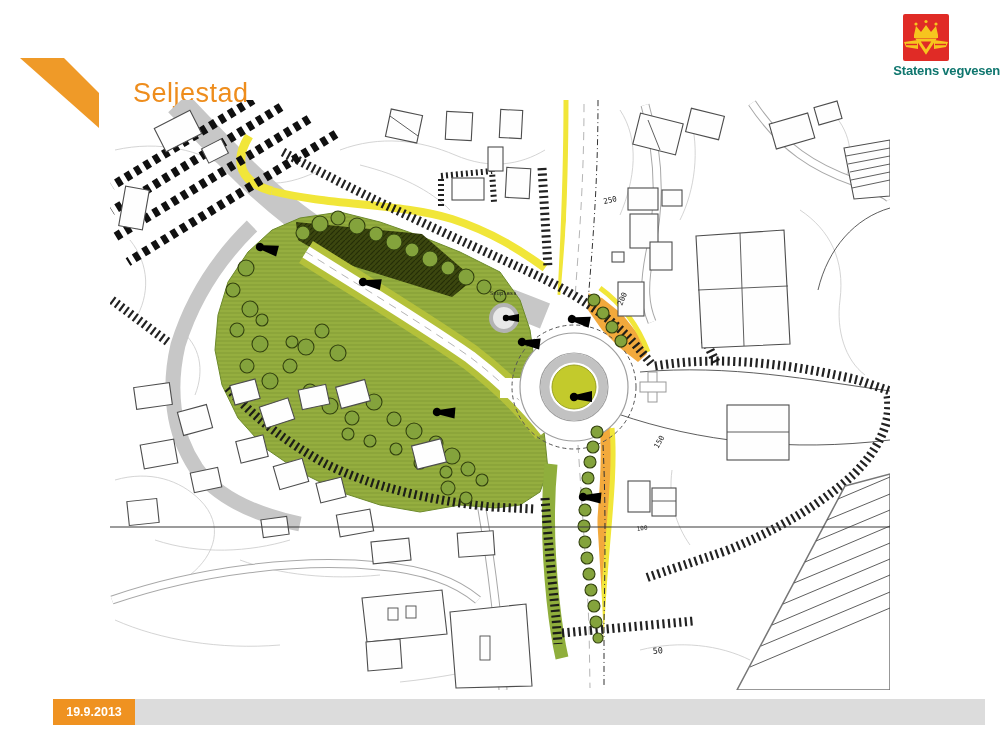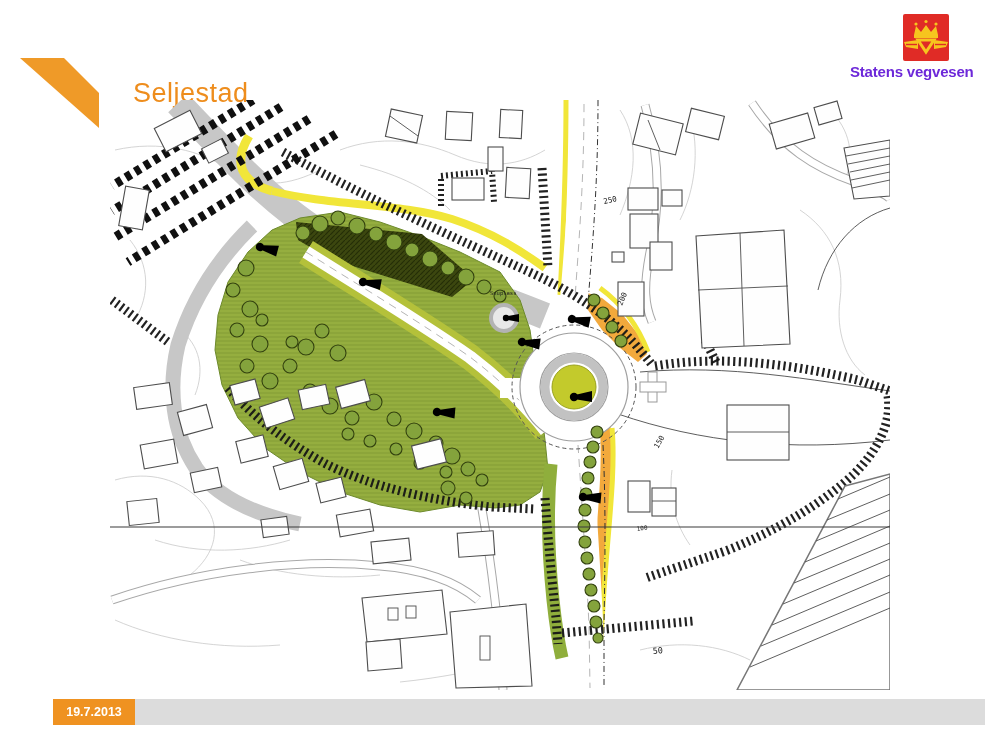--- a/index.html
+++ b/index.html
@@ -2,22 +2,22 @@
 <html><head>
 <meta charset="utf-8">
 <style>
   html,body{margin:0;padding:0;}
   body{width:1004px;height:740px;position:relative;background:#ffffff;overflow:hidden;
        font-family:"Liberation Sans",sans-serif;}
   .abs{position:absolute;}
   #title{left:133px;top:78px;font-size:27px;color:#ee8d1d;letter-spacing:.5px;}
   #corner-shape{left:0;top:0;width:120px;height:150px;}
   #logo{left:850px;top:10px;width:150px;height:76px;}
-  #logo-text{left:850px;top:63px;width:150px;text-align:left;font-size:15px;font-weight:bold;
-             color:#6d28d9;letter-spacing:-0.2px;}
+  #logo-text{left:850px;top:63px;width:150px;text-align:right;font-size:13px;font-weight:bold;
+             color:#0f766e;letter-spacing:-0.2px;}
   #map{left:110px;top:100px;width:780px;height:590px;}
   #footer-bar{left:53px;top:699px;width:932px;height:26px;background:#dcdcdc;}
   #footer-date-box{left:53px;top:699px;width:82px;height:26px;background:#ef9221;
                    color:#fff;font-size:12.5px;font-weight:bold;text-align:center;line-height:26px;}
   
   .contour{fill:none;stroke:#c9c9c9;stroke-width:.8;}
   .bld{fill:#fefefe;stroke:#4d4d4d;stroke-width:1.1;}
   .bln{fill:none;stroke:#4d4d4d;stroke-width:.9;}
   .tree{fill:#84a33c;stroke:#33420f;stroke-width:1.1;}
   .rr{fill:none;stroke:#161616;stroke-width:9;stroke-dasharray:2.2 3.4;opacity:.95;}
@@ -356,14 +356,14 @@
     <text class="mlab" x="658" y="449" font-size="7.5" transform="rotate(-60 658 449)">150</text>
     <text class="mlab" x="637" y="531" font-size="6" transform="rotate(-8 637 531)">100</text>
     <text class="mlab" x="653" y="654" font-size="8.5" transform="rotate(-5 653 654)">50</text>
   </g>
 
 </g>
 </svg>
 
 <div id="footer-bar" class="abs"></div>
 <div id="footer-date-box" class="abs">
-  <span>19.7.2013</span>
+  <span>19.9.2013</span>
 </div>
 
 </body></html>

